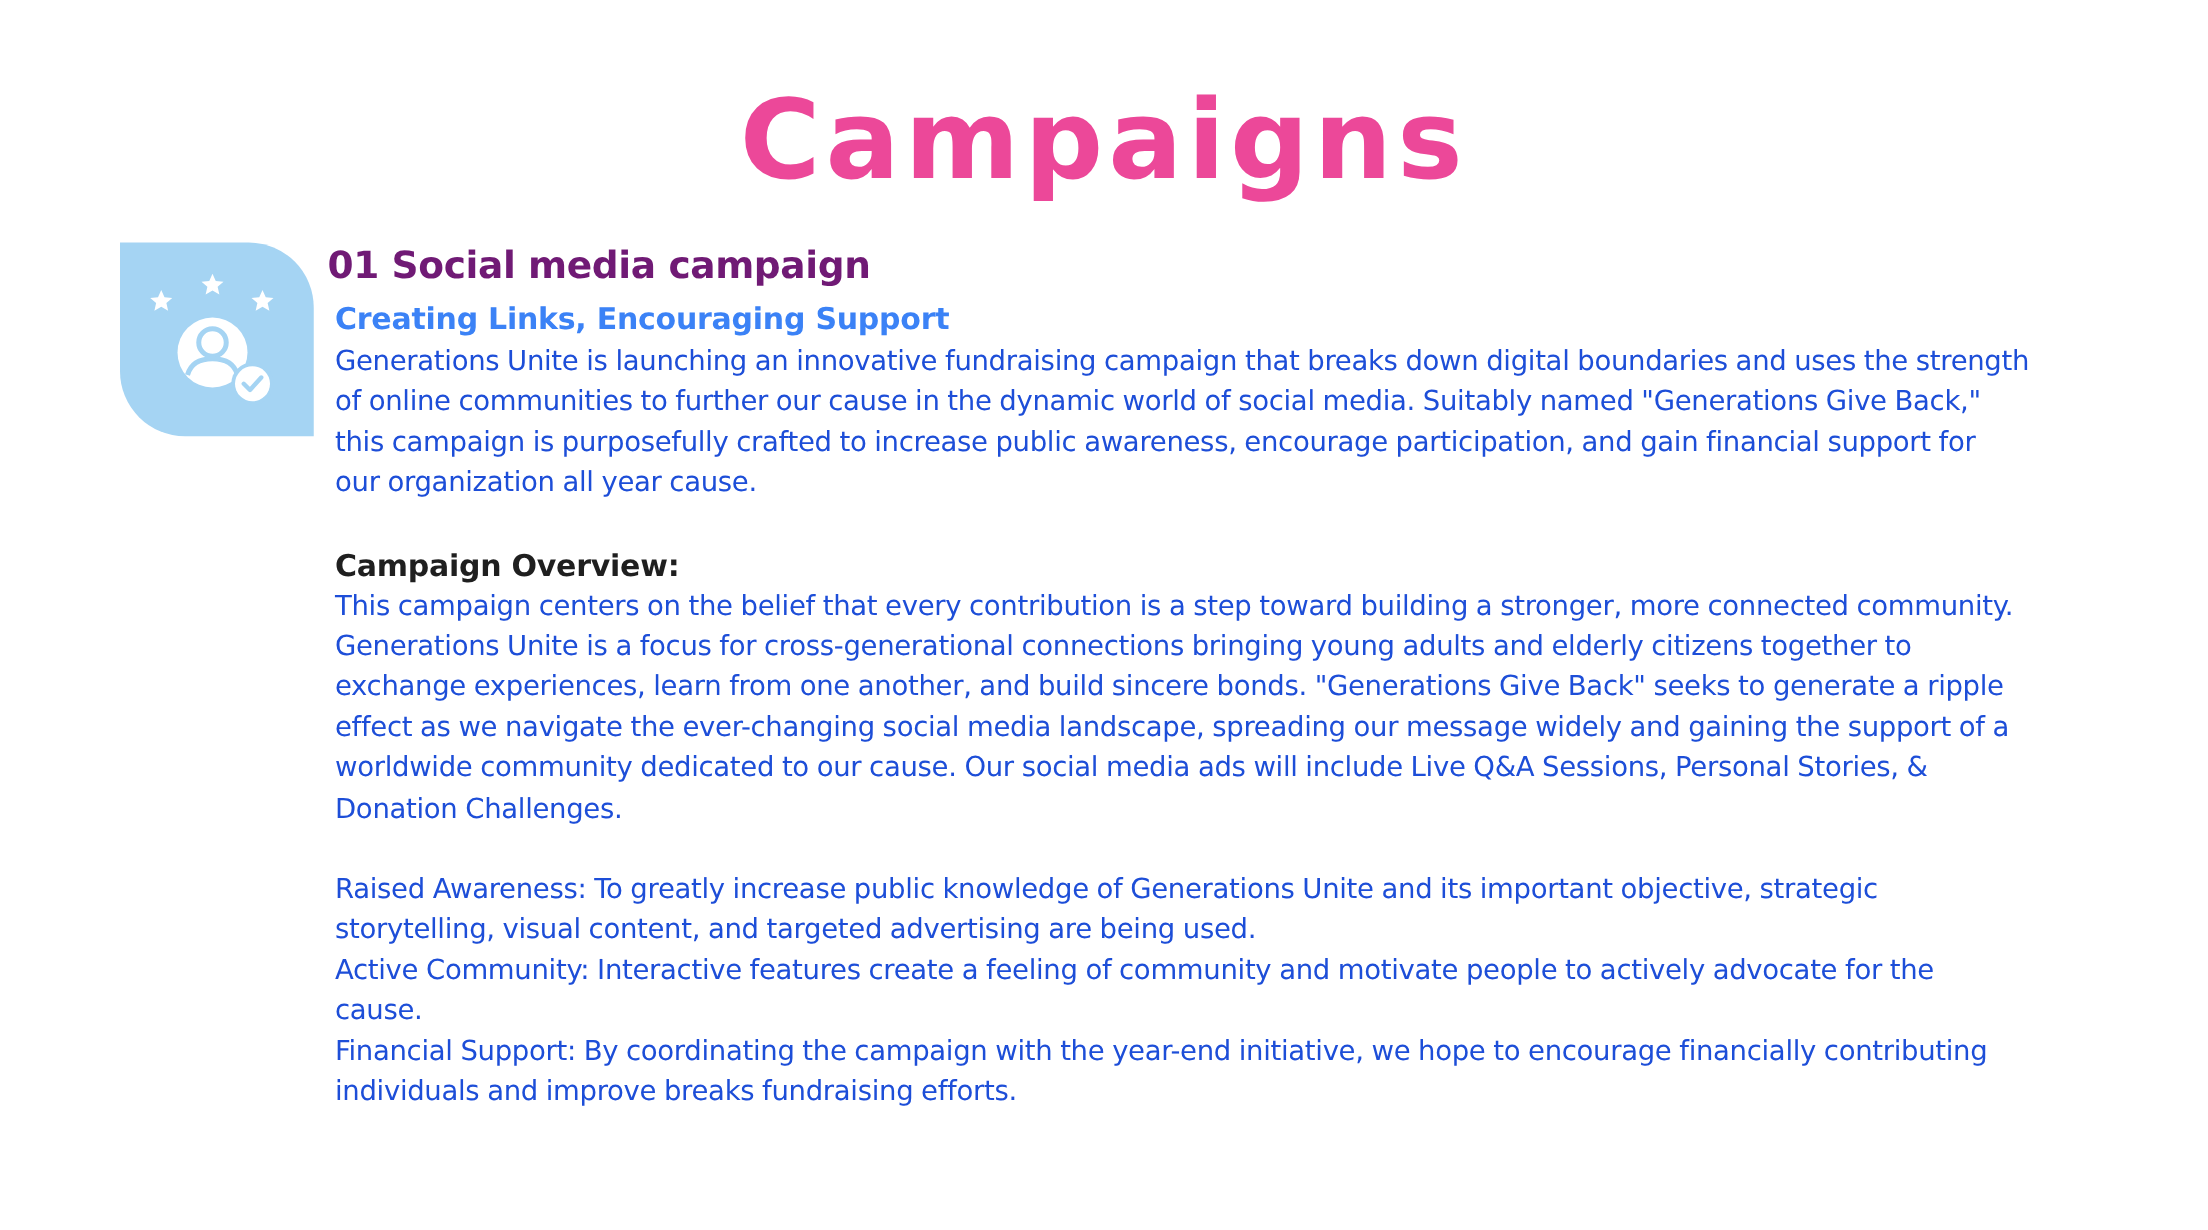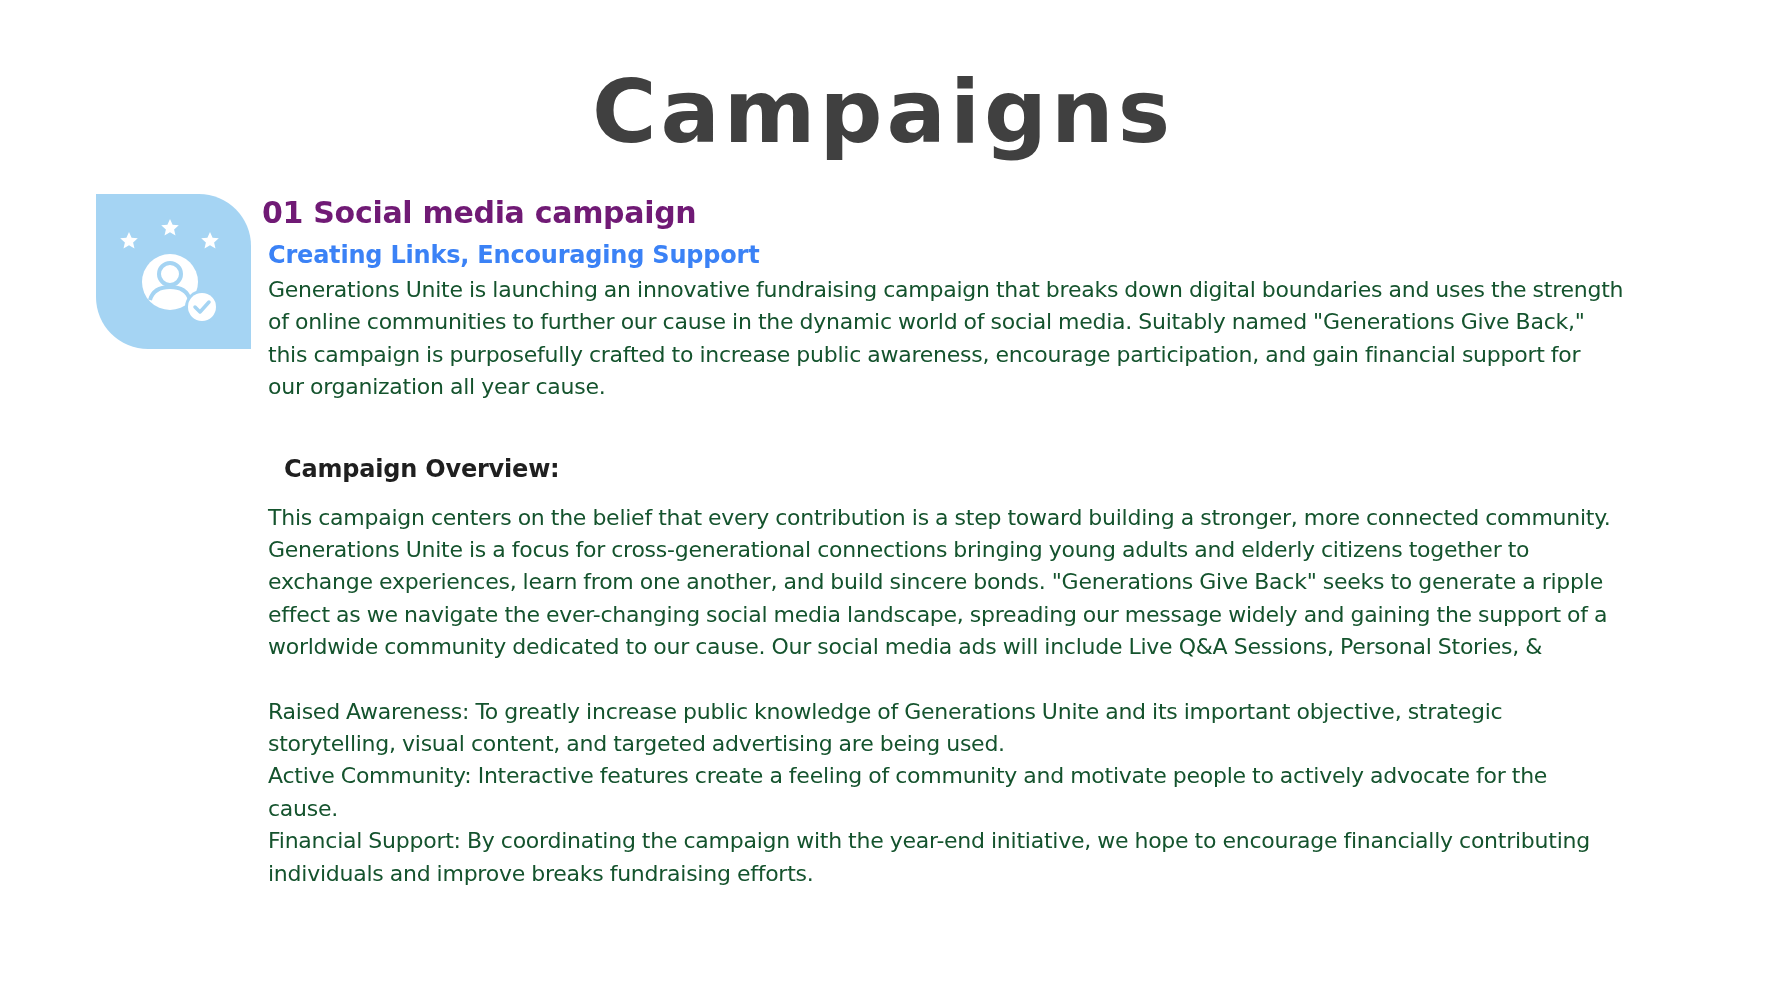--- a/index.html
+++ b/index.html
@@ -19,21 +19,21 @@
       position: absolute;
       left: 0;
       top: 52px;
       width: 1766px;
       text-align: center;
       font-family: "DejaVu Sans", sans-serif;
       font-weight: bold;
       font-size: 88px;
       letter-spacing: 4px;
       line-height: 120px;
-      color: #404040;
+      color: #ec4899;
       margin: 0;
     }
     .icon-box {
       position: absolute;
       left: 96px;
       top: 194px;
       width: 155px;
       height: 155px;
       background: #a5d4f3;
       border-radius: 0 52px 0 52px;
@@ -70,29 +70,29 @@
       font-size: 24px;
       line-height: 38px;
       color: #3b82f6;
       letter-spacing: -0.2px;
     }
     .para {
       margin: 0;
       font-family: "DejaVu Sans", sans-serif;
       font-size: 22px;
       line-height: 32.4px;
-      color: #14532d;
+      color: #1d4ed8;
       letter-spacing: -0.25px;
       word-spacing: -0.5px;
     }
     .section-gap {
       height: 32px;
     }
     .section-label {
-      margin: 16px;
+      margin: 0;
       font-family: "DejaVu Sans", sans-serif;
       font-weight: bold;
       font-size: 24px;
       line-height: 34px;
       color: #1f1f1f;
       letter-spacing: -0.2px;
     }
   </style>
 </head>
 <body>
@@ -131,20 +131,21 @@
 
     <div class="section-gap"></div>
 
     <h4 class="section-label">Campaign Overview:</h4>
     <div>
       <p class="para">This campaign centers on the belief that every contribution is a step toward building a stronger, more connected community.</p>
       <p class="para">Generations Unite is a focus for cross-generational connections bringing young adults and elderly citizens together to</p>
       <p class="para">exchange experiences, learn from one another, and build sincere bonds. "Generations Give Back" seeks to generate a ripple</p>
       <p class="para">effect as we navigate the ever-changing social media landscape, spreading our message widely and gaining the support of a</p>
       <p class="para">worldwide community dedicated to our cause. Our social media ads will include Live Q&amp;A Sessions, Personal Stories, &amp;</p>
+      <p class="para">Donation Challenges.</p>
     </div>
 
     <div class="section-gap"></div>
 
     <div>
       <p class="para">Raised Awareness: To greatly increase public knowledge of Generations Unite and its important objective, strategic</p>
       <p class="para">storytelling, visual content, and targeted advertising are being used.</p>
       <p class="para">Active Community: Interactive features create a feeling of community and motivate people to actively advocate for the</p>
       <p class="para">cause.</p>
       <p class="para">Financial Support: By coordinating the campaign with the year-end initiative, we hope to encourage financially contributing</p>

